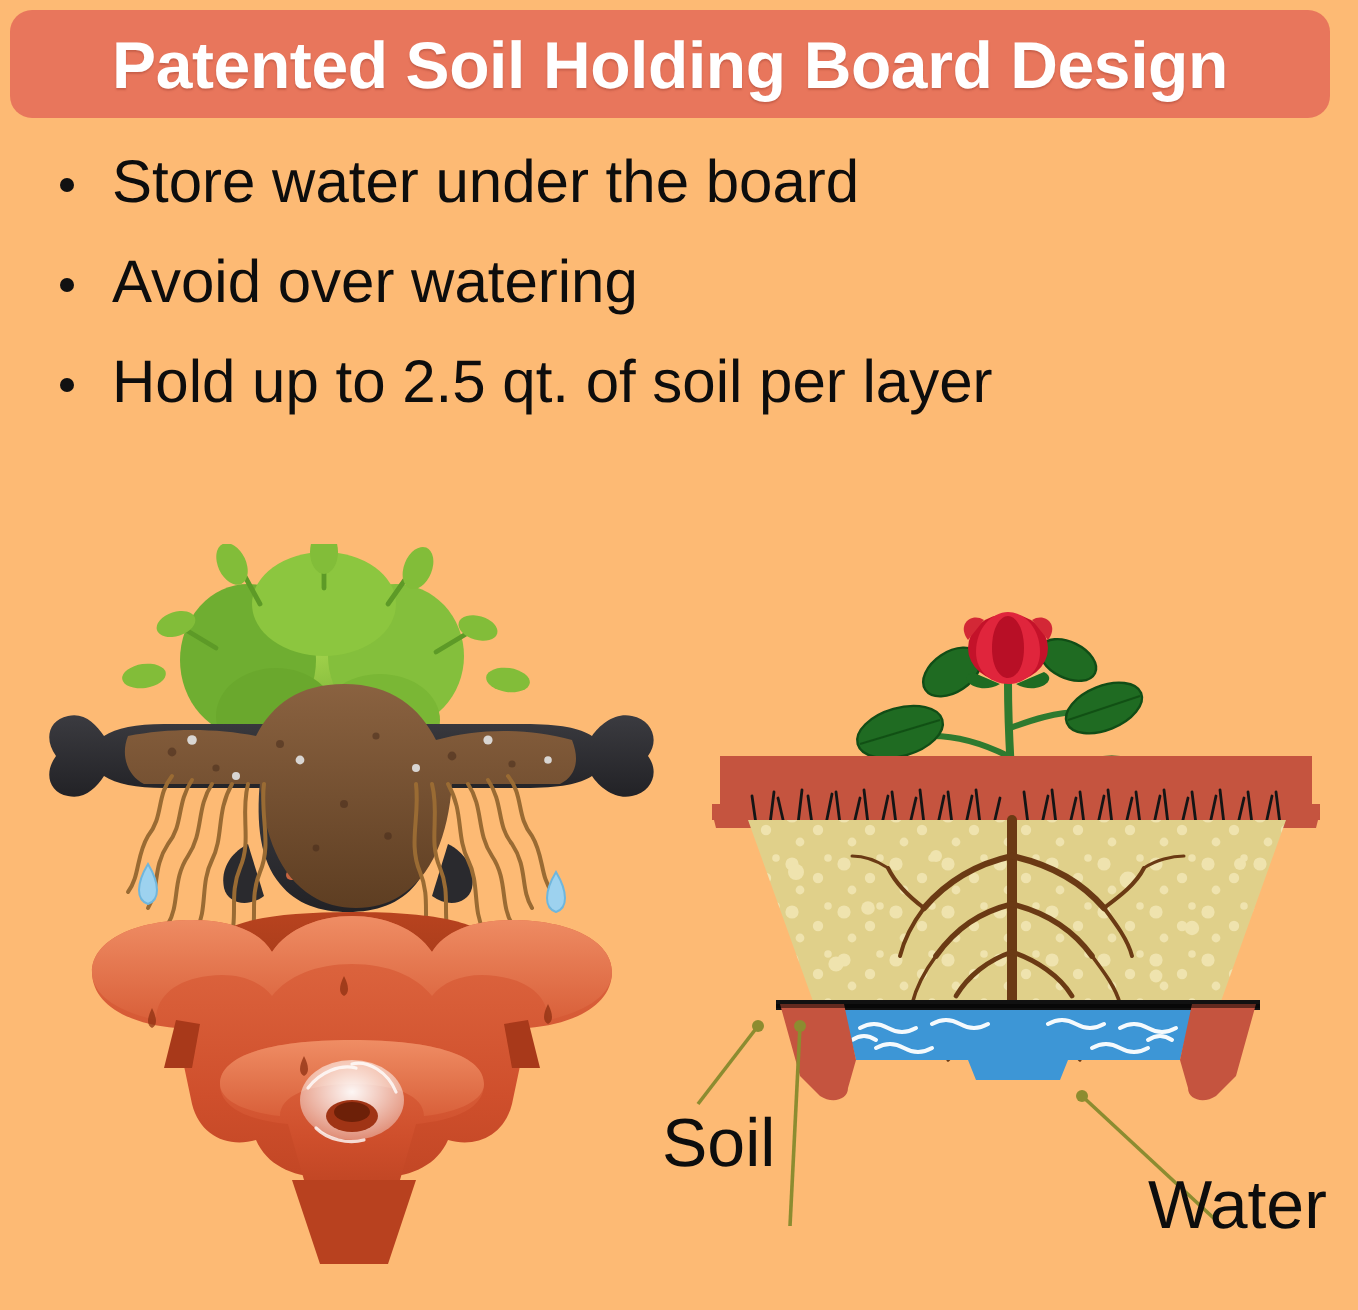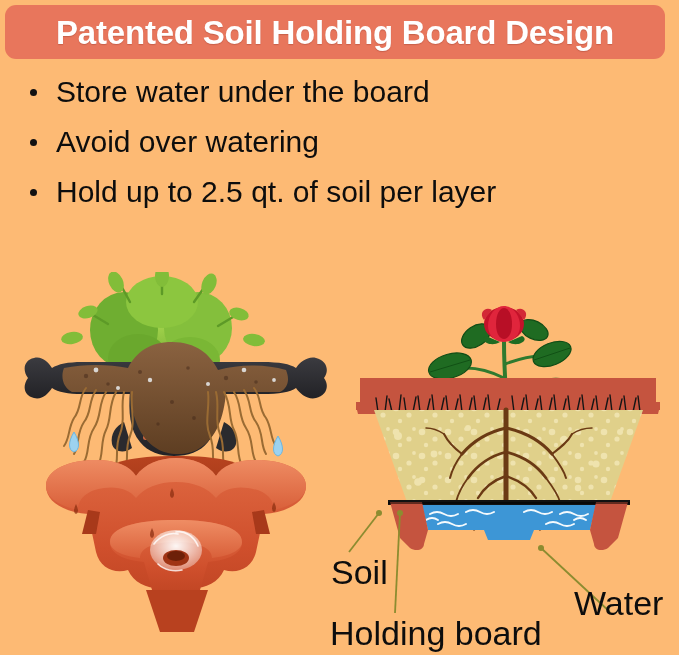--- a/index.html
+++ b/index.html
@@ -544,16 +544,15 @@
       <line x1="541" y1="548" x2="610" y2="612"></line>
     </g>
     <g fill="#8c8c30">
       <circle cx="379" cy="513" r="3"></circle>
       <circle cx="400" cy="513" r="3"></circle>
       <circle cx="541" cy="548" r="3"></circle>
     </g>
   </svg>
 
   <div id="label-soil" class="callout-label">Soil</div>
-  <div id="label-board" class="callout-label">Holding board</div>
   <div id="label-water" class="callout-label">Water</div>
 
 </div>
 
 </body></html>

